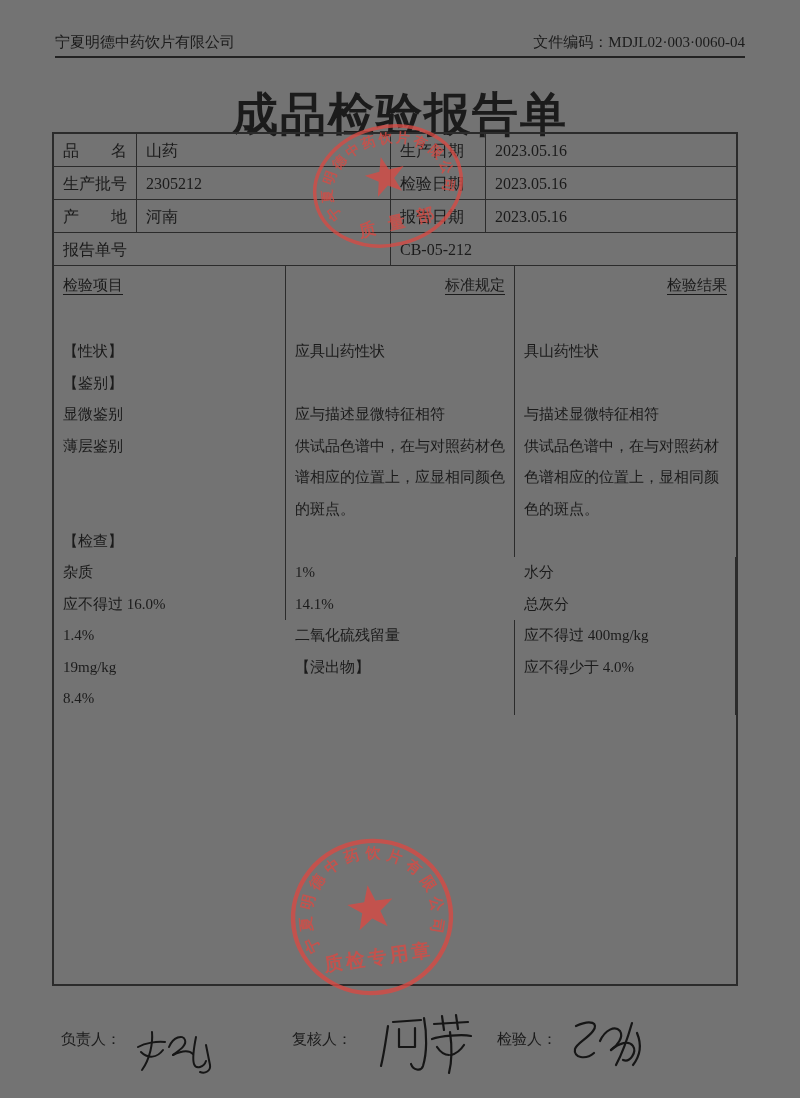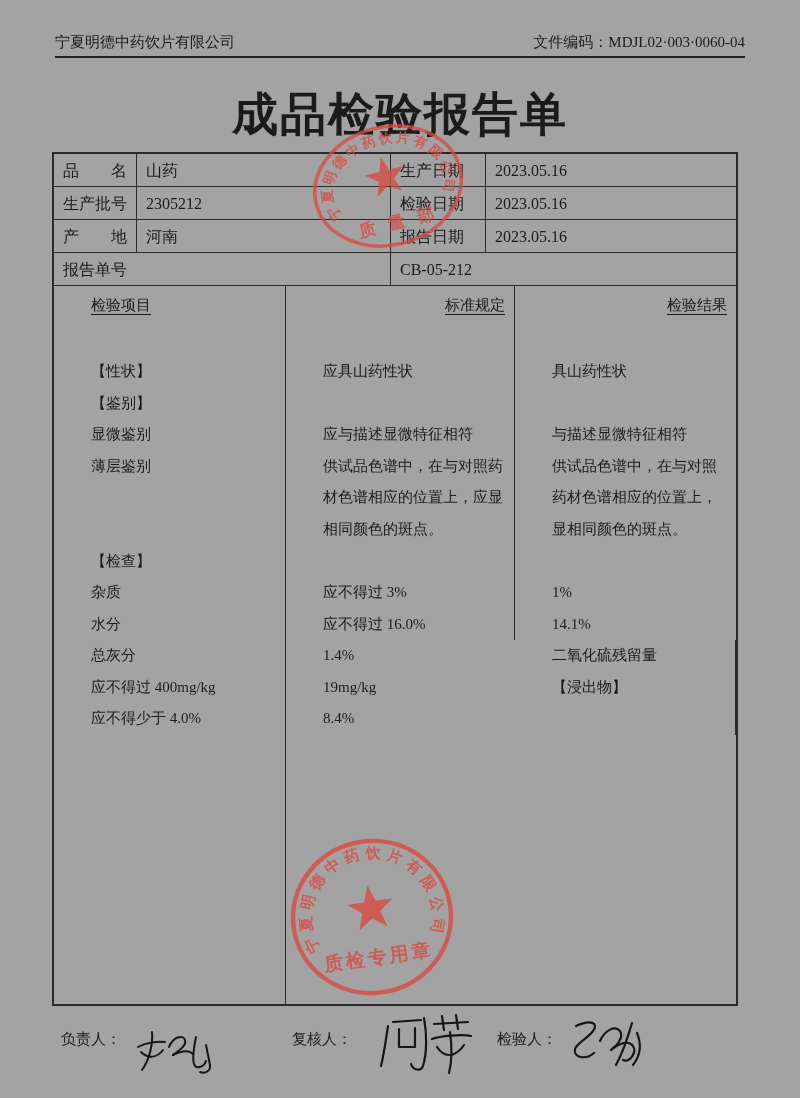--- a/index.html
+++ b/index.html
@@ -1,40 +1,40 @@
 <!DOCTYPE html>
 <html><head>
 <meta charset="utf-8">
 <style>
   html,body{margin:0;padding:0;background:#ffffff;}
   .page{
-    position:relative;width:800px;height:1098px;background:#a3a3a3;overflow:hidden;
+    position:relative;width:800px;height:1098px;background:#737373;overflow:hidden;
     font-family:"Liberation Serif","DejaVu Serif",serif;color:#1b1b1b;
   }
   
   .top-header{position:absolute;left:55px;right:55px;top:33px;display:flex;justify-content:space-between;font-size:15px;}
   .header-rule{position:absolute;left:55px;right:55px;top:56px;height:2px;background:#222;}
   
   .title{position:absolute;left:0;right:0;top:84px;text-align:center;font-size:46px;font-weight:bold;letter-spacing:2px;}
   
-  .rtable{position:absolute;left:52px;top:152px;width:686px;border:2px solid #2b2b2b;box-sizing:border-box;background:transparent;}
+  .rtable{position:absolute;left:52px;top:132px;width:686px;border:2px solid #2b2b2b;box-sizing:border-box;background:transparent;}
   .info-grid{display:grid;grid-template-columns:83px 254px 95px 1fr;}
   .info-grid .cell{
     height:33px;line-height:33px;border-right:1px solid #2b2b2b;border-bottom:1px solid #2b2b2b;
     padding-left:9px;font-size:16px;white-space:nowrap;box-sizing:border-box;
   }
   .info-grid .nr{border-right:none;}
   .info-grid .sp2a{grid-column:1/3;}
   .info-grid .sp2b{grid-column:3/5;border-right:none;font-family:Liberation Serif, serif;}
   .spec-grid{
     display:grid;grid-template-columns:232px 229px 1fr;
     grid-template-rows:40px 30px 31.5px 31.5px 31.5px 95px 31.5px 31.5px 31.5px 31.5px 31.5px 31.5px 1fr;
     height:718px;
   }
-  .spec-grid .cell{border-right:1px solid #2b2b2b;padding:0 9px;font-size:15px;line-height:31.5px;box-sizing:border-box;overflow:hidden;margin-left:28px;}
+  .spec-grid .cell{border-right:1px solid #2b2b2b;padding:0 9px;font-size:15px;line-height:31.5px;box-sizing:border-box;overflow:hidden;}
   .spec-grid .nr{border-right:none;}
   .spec-grid .head{padding-top:9px;line-height:20px;}
   .spec-grid .ctr{text-align:right;}
   .u{text-decoration:underline;text-underline-offset:4px;}
   .conclusion{border-top:1px solid #2b2b2b;height:24px;line-height:24px;padding-left:9px;font-size:16px;white-space:nowrap;}
   .conclusion .b{font-weight:bold;}
   
   .sig-label{position:absolute;top:1030px;font-size:15px;}
   .sig-label.s1{left:61px;}
   .sig-label.s2{left:292px;}
@@ -102,21 +102,20 @@
 
       <div class="cell">薄层鉴别</div>
       <div class="cell">供试品色谱中，在与对照药材色谱相应的位置上，应显相同颜色的斑点。</div>
       <div class="cell nr">供试品色谱中，在与对照药材色谱相应的位置上，显相同颜色的斑点。</div>
 
       <div class="cell">【检查】</div>
       <div class="cell"></div>
       <div class="cell nr"></div>
 
       <div class="cell">杂质</div>
-      <div class="cell">应不得过 3%</div>
       <div class="cell nr">1%</div>
 
       <div class="cell">水分</div>
       <div class="cell">应不得过 16.0%</div>
       <div class="cell nr">14.1%</div>
 
       <div class="cell">总灰分</div>
       <div class="cell nr">1.4%</div>
 
       <div class="cell">二氧化硫残留量</div>

